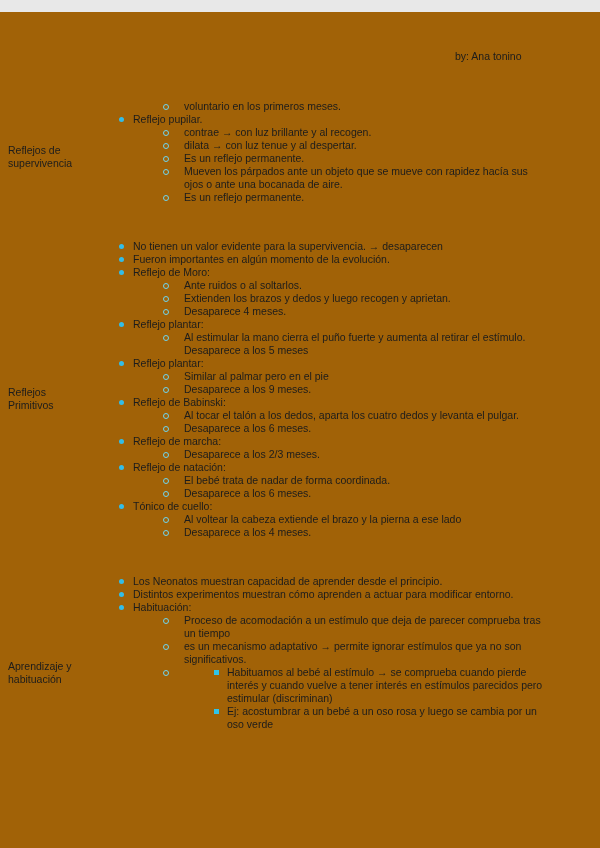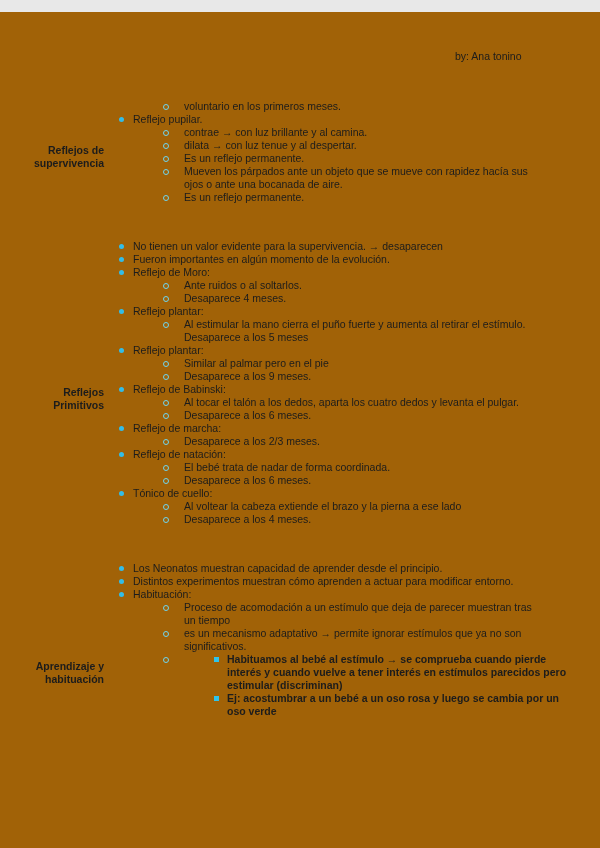--- a/index.html
+++ b/index.html
@@ -12,35 +12,34 @@
     line-height:13px;
     color:#1c1c1c;
     overflow:hidden;
     margin:0 auto;
   }
   .byline {
     position:absolute; top:38px; left:455px;
     white-space:nowrap;
   }
   .margin-label {
-    position:absolute; left:0; width:104px;
-    text-align:right;
-    font-weight:bold;
+    position:absolute; left:8px; width:104px;
+    text-align:left;
   }
   .label-1 { top:132px; }
   .label-2 { top:374px; }
   .label-3 { top:648px; }
   .content {
     position:absolute; left:115px; top:88px; width:465px;
   }
   .gap { height:36px; }
   .item { position:relative; }
   .item.l1 { padding-left:18px; }
   .item.l2 { padding-left:69px; }
-  .item.l3 { padding-left:112px;font-weight:bold; }
+  .item.l3 { padding-left:112px; }
   .bullet { position:absolute; top:4px; display:block; }
   .l1 .bullet { left:4px;  width:5px; height:5px; border-radius:50%; background:var(--cy); }
   .l2 .bullet { left:48px; width:4px; height:4px; border-radius:50%; border:1px solid var(--cy-light); background:transparent; }
   .l3 .bullet { left:99px; width:5px; height:5px; background:var(--cy-bright); }
   .tl { min-height:13px; }
 </style>
 </head>
 <body>
 
 <div class="page" style="--cy: #33bde8; --cy-light: #6fd6ef; --cy-bright: #2fc4ea; background: #a16207; color: rgb(28, 28, 28); margin-top: 12px;">
@@ -67,21 +66,21 @@
         <div class="item l2">
           <span class="bullet"></span>
           <div class="tl">voluntario en los primeros meses.</div>
         </div>
         <div class="item l1">
           <span class="bullet"></span>
           <div class="tl">Reflejo pupilar.</div>
         </div>
         <div class="item l2">
           <span class="bullet"></span>
-          <div class="tl">contrae → con luz brillante y al camina.</div>
+          <div class="tl">contrae → con luz brillante y al recogen.</div>
         </div>
         <div class="item l2">
           <span class="bullet"></span>
           <div class="tl">dilata → con luz tenue y al despertar.</div>
         </div>
         <div class="item l2">
           <span class="bullet"></span>
           <div class="tl">Es un reflejo permanente.</div>
         </div>
         <div class="item l2">
@@ -107,20 +106,24 @@
         <div class="item l1">
           <span class="bullet"></span>
           <div class="tl">Reflejo de Moro:</div>
         </div>
         <div class="item l2">
           <span class="bullet"></span>
           <div class="tl">Ante ruidos o al soltarlos.</div>
         </div>
         <div class="item l2">
           <span class="bullet"></span>
+          <div class="tl">Extienden los brazos y dedos y luego recogen y aprietan.</div>
+        </div>
+        <div class="item l2">
+          <span class="bullet"></span>
           <div class="tl">Desaparece 4 meses.</div>
         </div>
         <div class="item l1">
           <span class="bullet"></span>
           <div class="tl">Reflejo plantar:</div>
         </div>
         <div class="item l2">
           <span class="bullet"></span>
           <div class="tl">Al estimular la mano cierra el puño fuerte y aumenta al retirar el estímulo.</div>
           <div class="tl">Desaparece a los 5 meses</div>
@@ -191,21 +194,21 @@
         <div class="item l1">
           <span class="bullet"></span>
           <div class="tl">Distintos experimentos muestran cómo aprenden a actuar para modificar entorno.</div>
         </div>
         <div class="item l1">
           <span class="bullet"></span>
           <div class="tl">Habituación:</div>
         </div>
         <div class="item l2">
           <span class="bullet"></span>
-          <div class="tl">Proceso de acomodación a un estímulo que deja de parecer muestran tras</div>
+          <div class="tl">Proceso de acomodación a un estímulo que deja de parecer comprueba tras</div>
           <div class="tl">un tiempo</div>
         </div>
         <div class="item l2">
           <span class="bullet"></span>
           <div class="tl">es un mecanismo adaptativo → permite ignorar estímulos que ya no son</div>
           <div class="tl">significativos.</div>
         </div>
         <div class="item l2">
           <span class="bullet"></span>
         </div>

